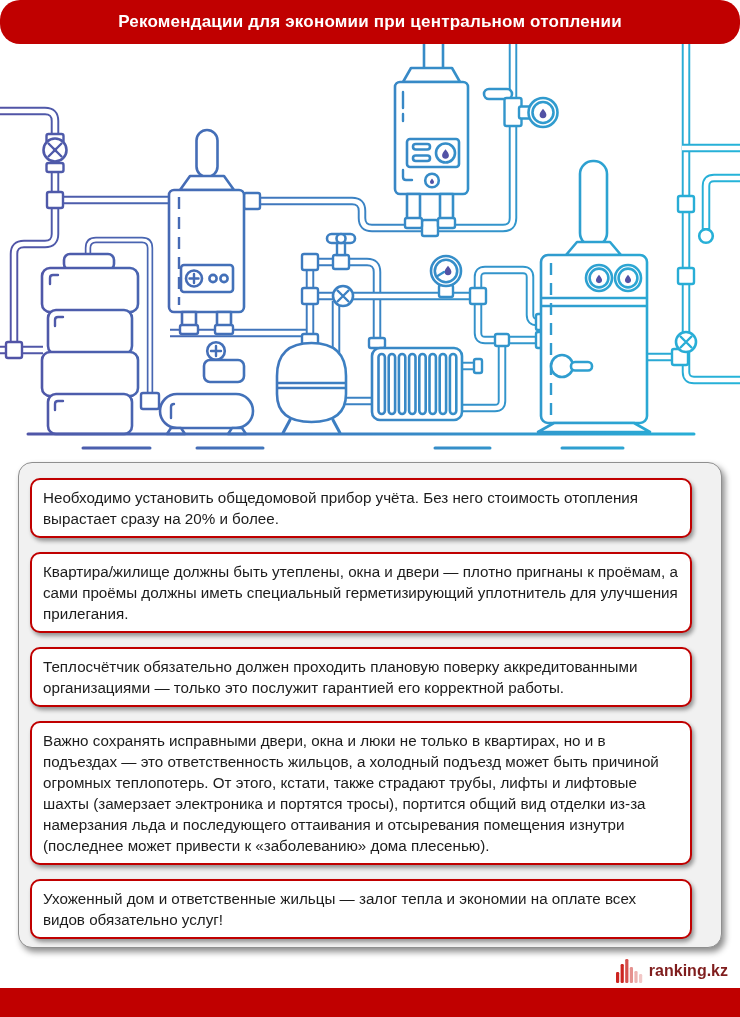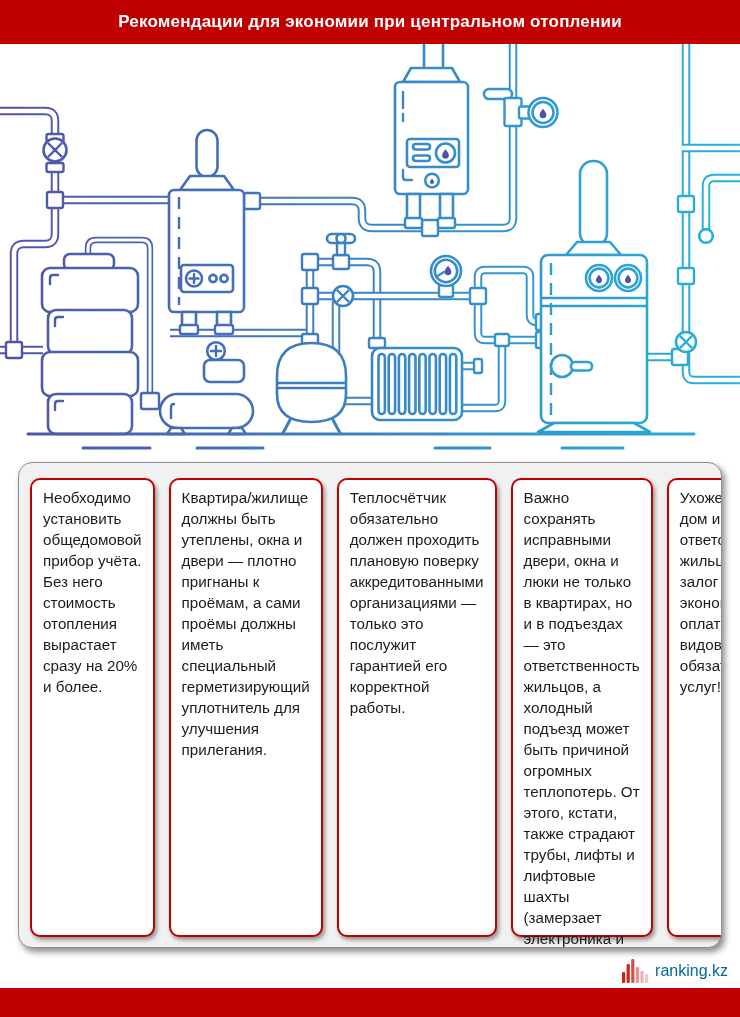--- a/index.html
+++ b/index.html
@@ -4,21 +4,21 @@
 <style>
   * { margin:0; padding:0; box-sizing:border-box; }
   html,body { background:#fff; }
   .page {
     position:relative; width:740px; height:1017px; overflow:hidden;
     background:#ffffff; font-family:"Liberation Sans", sans-serif;
   }
   
   .topbar {
     position:absolute; top:0; left:0; width:740px; height:44px;
-    background:#c00000; display:flex; align-items:center; justify-content:center;
+    background:#c00000; display:flex; align-items:center; justify-content:center;border-radius:20px;
   }
   .topbar .title { color:#ffffff; font-size:17px; font-weight:bold; letter-spacing:.2px; }
   .bottombar { position:absolute; left:0; bottom:0; width:740px; height:29px; background:#c00000; }
 
   
   .art { position:absolute; top:44px; left:0; }
   svg { display:block; }
   .po { stroke:url(#pg); stroke-width:8.5; fill:none; }
   .pi { stroke:#ffffff; stroke-width:4.6; fill:none; }
   .to { stroke:url(#pg); stroke-width:6.4; fill:none; }
@@ -28,35 +28,35 @@
   .dash { stroke:url(#pg); stroke-width:2.4; fill:none; stroke-dasharray:12 8; }
   .sl { stroke:url(#pg); stroke-width:2.4; fill:#ffffff; }
   .gl { stroke:url(#pg); stroke-width:3; fill:none; stroke-linecap:round; }
   .dropf { fill:url(#pg); stroke:none; }
 
   
   .panel {
     position:absolute; left:18px; top:462px; width:704px; height:486px;
     background:#f1f1f1; border:1.5px solid #8f8f8f; border-radius:14px;
     box-shadow:3px 4px 6px rgba(0,0,0,.45);
-    padding:15px 29px 10px 11px; display:flex; gap:14px;
+    padding:15px 29px 10px 11px; display:flex; flex-direction:column; gap:14px;
     overflow:hidden;
   }
   .card {
     background:#ffffff; border:2px solid #c00000; border-radius:10px;
     box-shadow:2px 3px 4px rgba(0,0,0,.4);
     padding:7px 11px; font-size:15.2px; line-height:21px; color:#1c1c1c;
   }
 
   
   .logo {
     position:absolute; top:956px; right:12px; height:30px;
     display:flex; align-items:center; gap:6px;
   }
-  .logo .brand { font-size:16px; font-weight:normal; color:#0369a1; }
+  .logo .brand { font-size:16px; font-weight:bold; color:#7f1d1d; }
 </style>
 </head>
 <body>
 
 <div class="page">
 
   <div class="topbar">
     <div class="title">Рекомендации для экономии при центральном отоплении</div>
   </div>
 

